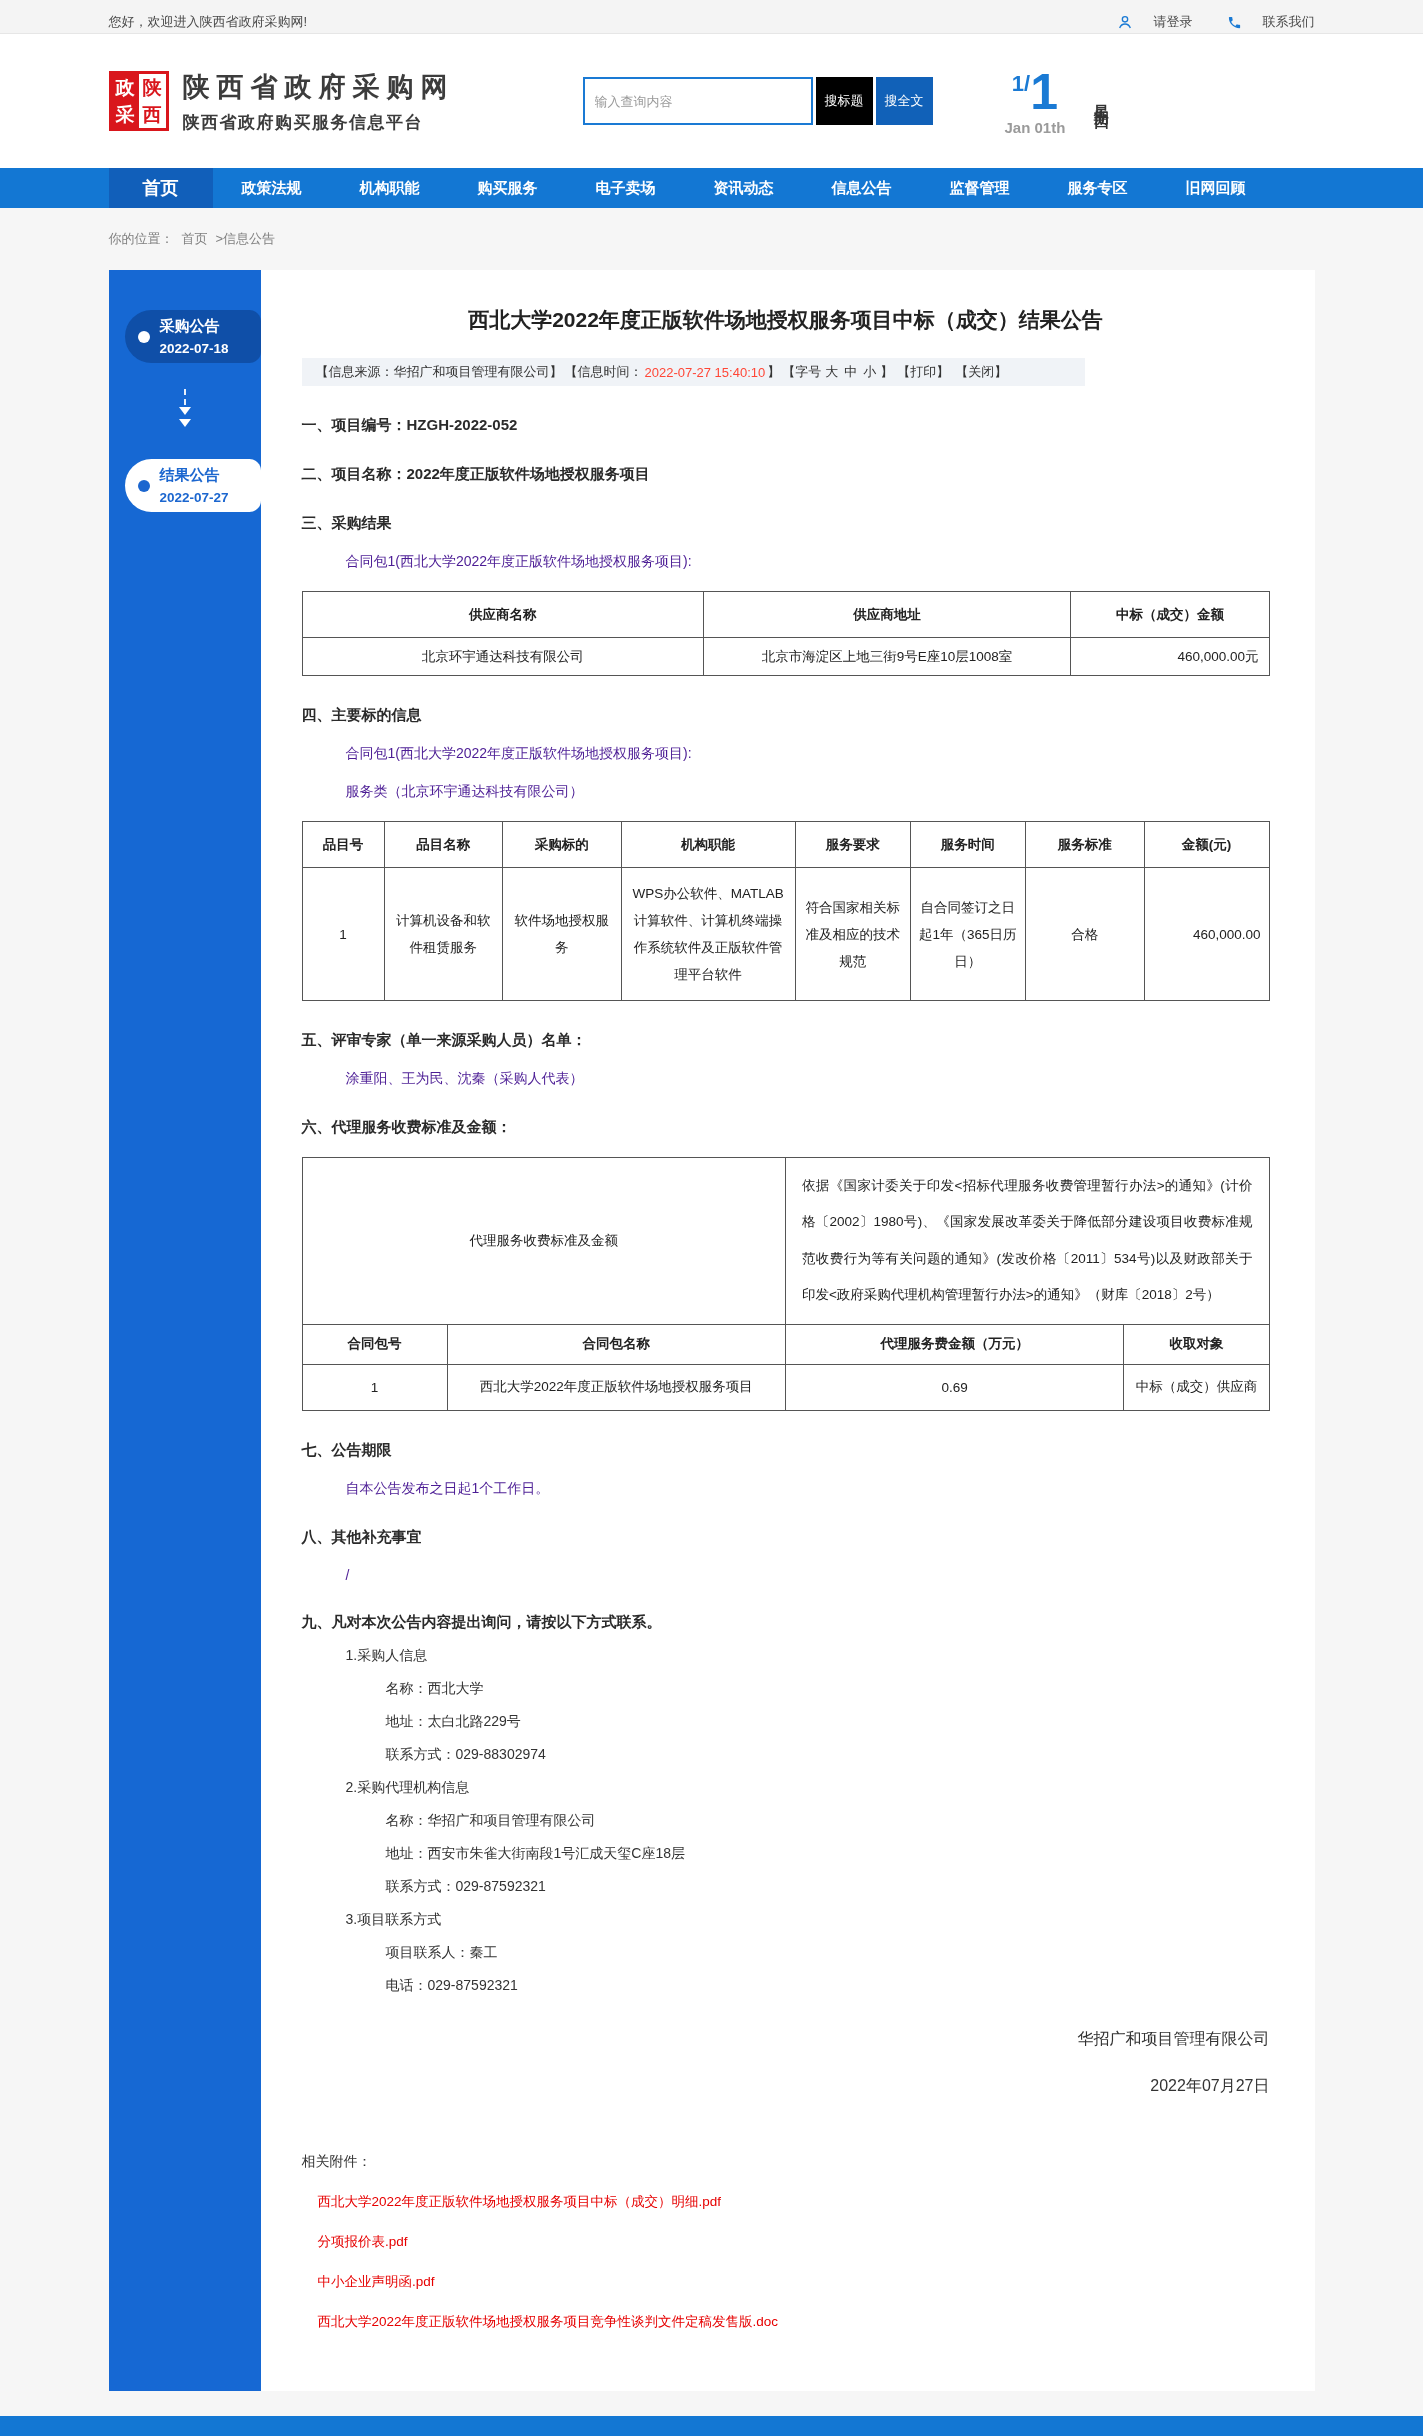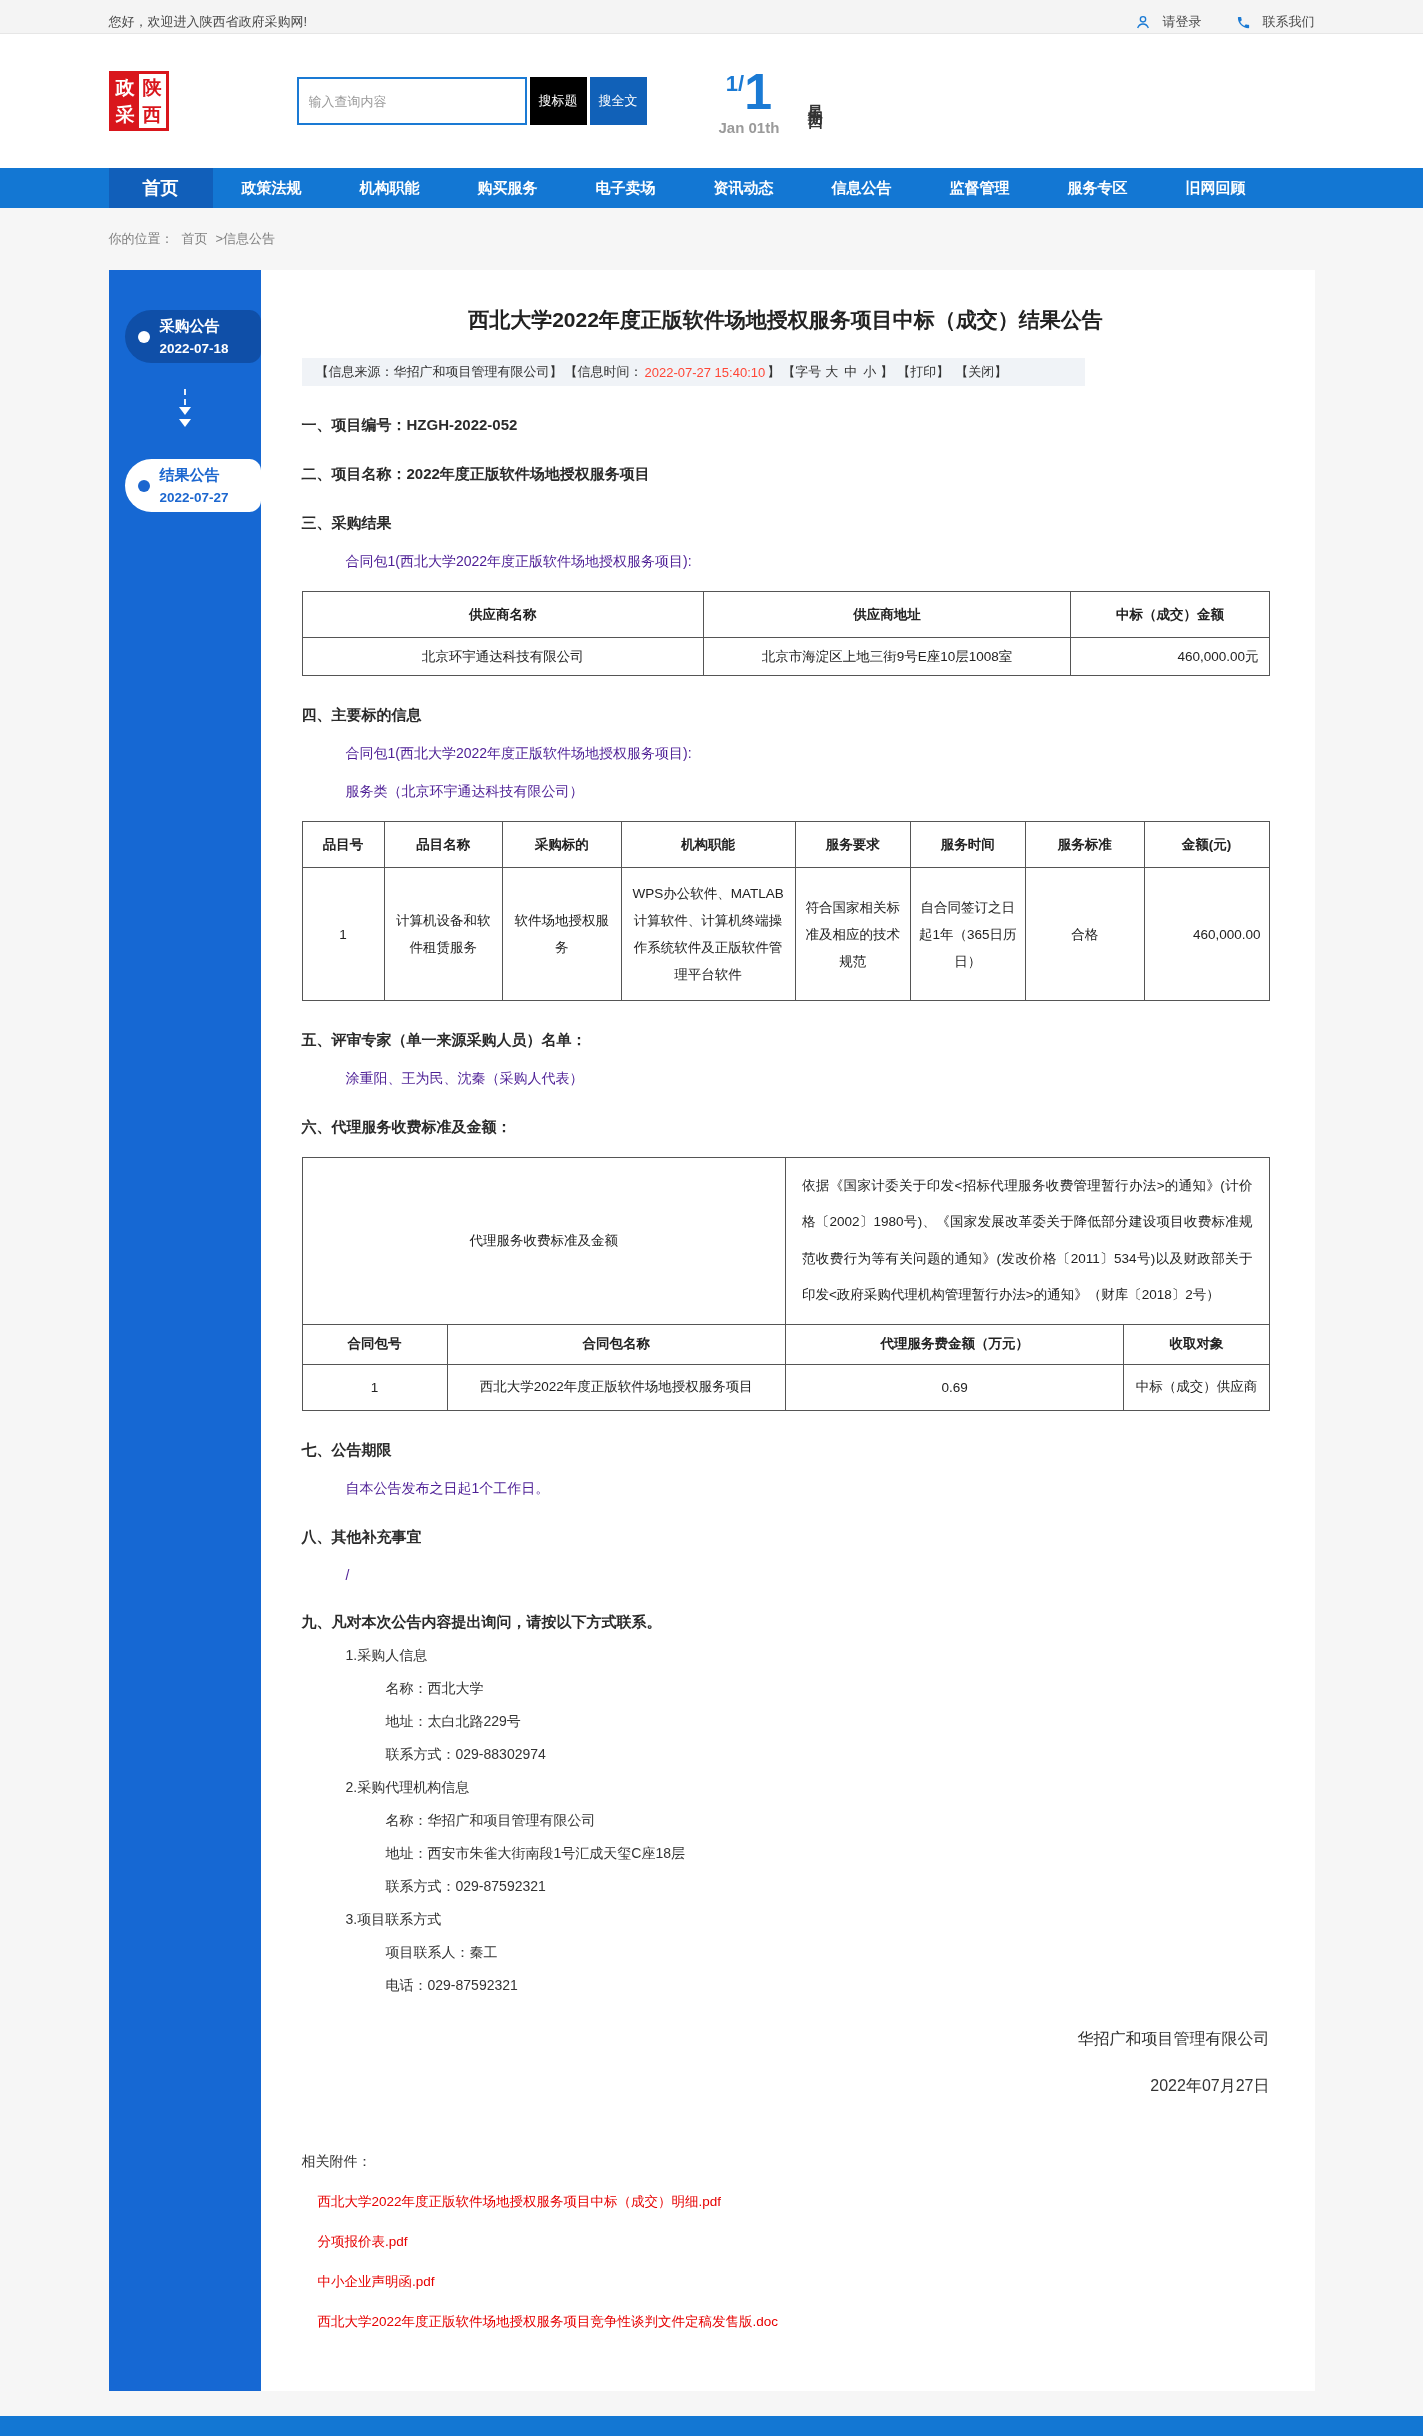--- a/index.html
+++ b/index.html
@@ -4,21 +4,21 @@
 <style>
   * { box-sizing: border-box; margin: 0; padding: 0; }
   html, body { background:#f6f6f6; }
   body { font-family:"Liberation Sans","DejaVu Sans",sans-serif; color:#333; min-height:2436px; width:1423px; margin:0 auto; }
   .container { width:1206px; margin:0 auto; }
 
   
   .topbar { background:#f4f4f4; border-bottom:1px solid #e6e6e6; height:34px; }
   .topbar-inner { display:flex; justify-content:space-between; align-items:center; height:44px; font-size:13px; color:#4a4a4a; }
   .topbar-right { display:flex; align-items:center; gap:34px; }
-  .tb-item { display:flex; align-items:center; gap:12px; cursor:pointer; color:#4a4a4a; }
+  .tb-item { display:flex; align-items:center; gap:21px; cursor:pointer; color:#4a4a4a; }
   .tb-item svg { display:block; }
 
   
   .header { background:#fff; height:134px; }
   .header-inner { display:flex; align-items:center; height:134px; }
   .logo { display:grid; grid-template-columns:27px 27px; grid-template-rows:27px 27px; border:3px solid #d9161c; background:#fff; }
   .logo span { width:27px; height:27px; display:flex; align-items:center; justify-content:center; font-size:19px; font-weight:bold; line-height:1; }
   .logo .red-cell { background:#d9161c; color:#fff; }
   .logo .white-cell { background:#fff; color:#d9161c; }
   .site-titles { margin-left:14px; }
@@ -120,20 +120,24 @@
 </div>
 
 <div class="header">
   <div class="container header-inner">
     <div class="logo">
       <span class="red-cell">政</span>
       <span class="white-cell">陕</span>
       <span class="red-cell">采</span>
       <span class="white-cell">西</span>
     </div>
+    <div class="site-titles">
+      <div class="site-name">陕西省政府采购网</div>
+      <div class="site-sub">陕西省政府购买服务信息平台</div>
+    </div>
     <div class="search-zone">
       <input class="search-input" placeholder="输入查询内容" style="">
       <button class="btn-search btn-title">搜标题</button>
       <button class="btn-search btn-full">搜全文</button>
     </div>
     <div class="date-widget">
       <div class="date-nums">
         <div class="date-frac"><span class="small">1/</span><span class="big">1</span></div>
         <div class="date-en">Jan 01th</div>
       </div>

